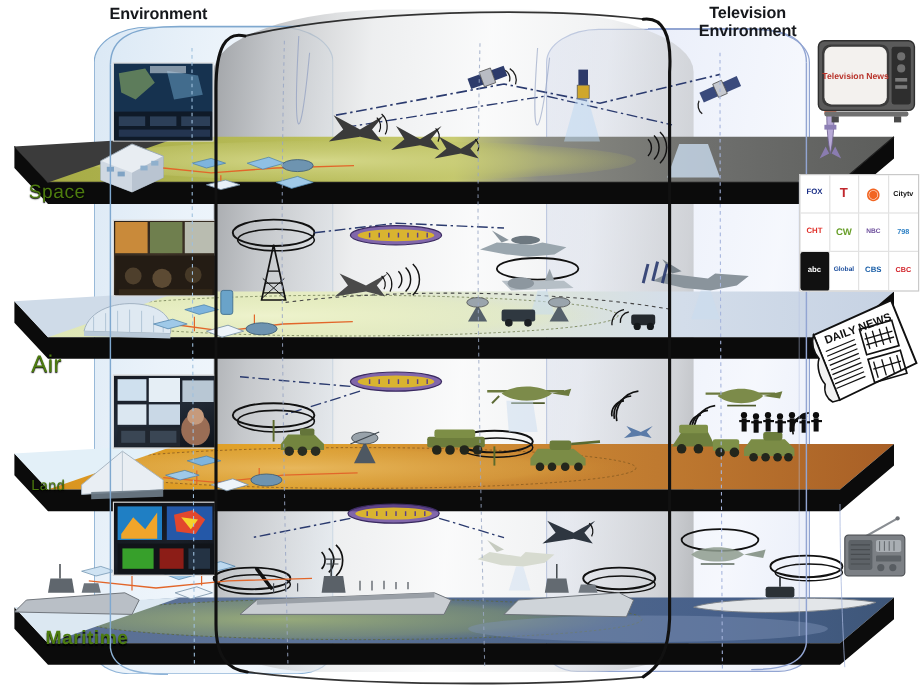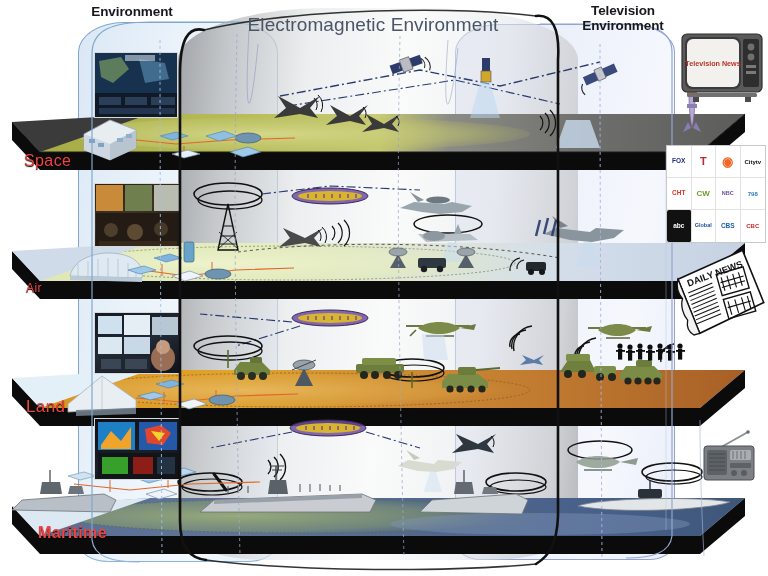--- a/index.html
+++ b/index.html
@@ -60,21 +60,21 @@
         rgba(244,245,246,0.46) 52%,
         rgba(228,230,232,0.55) 74%,
         rgba(196,198,201,0.72) 92%,
         rgba(168,170,173,0.82) 100%);
     border-radius: 150px 150px 90px 90px / 52px 52px 34px 34px;
   }
 
   
   .plate-label {
     position: absolute;
-    color: #ef4444;
+    color: #4d7c0f;
     font-weight: 400;
     letter-spacing: 0.4px;
     text-shadow: 0 1px 1px #000;
     white-space: nowrap;
     z-index: 34;
     font-family: "Liberation Sans", sans-serif;
   }
 
   
   .env-title {
@@ -338,21 +338,21 @@
         <stop offset="0.75" stop-color="#e3ebbb" stop-opacity="0.5"></stop>
         <stop offset="1" stop-color="#d9e2ad" stop-opacity="0.05"></stop>
       </radialGradient>
     </defs>
     <path d="M40,66 L150,58 L745,58 L700,96 L40,96 Z" fill="url(#airSurf)"></path>
     <ellipse cx="290" cy="78" rx="225" ry="17" fill="url(#airEllipse)"></ellipse>
     <ellipse cx="290" cy="78" rx="225" ry="17" fill="none" stroke="#7d8a5f" stroke-width="0.8" stroke-dasharray="2,2"></ellipse>
     <path d="M12,66 L40,96 L700,96 L745,58 L745,76 L700,114 L40,114 L12,84 Z" fill="#0b0b0b"></path>
     <path d="M12,66 L150,58 L40,96 Z" fill="#cfdbe8"></path>
   </svg>
-  <div class="plate-label" style="left:26px; top:281px; font-size:12px;">Air</div>
+  <div class="plate-label" style="left:26px; top:293px; font-size:20px;">Air</div>
 
   <svg class="abs" style="left:0;top:176px;z-index:25;pointer-events:none;" width="768" height="120">
 
     <g transform="translate(228,14)">
       <ellipse cx="0" cy="4" rx="34" ry="11" fill="none" stroke="#111" stroke-width="1.6"></ellipse>
       <ellipse cx="2" cy="10" rx="32" ry="9" fill="none" stroke="#111" stroke-width="1.3"></ellipse>
       <path d="M-10 60 L0 14 L10 60 Z" fill="none" stroke="#111" stroke-width="1.4"></path>
       <path d="M-7 46 L7 46 M-5 36 L5 36 M-8.5 54 L8.5 54" stroke="#111" stroke-width="1"></path>
       <path d="M-9 58 L9 42 M9 58 L-9 42" stroke="#111" stroke-width="0.8"></path>
     </g>
@@ -481,21 +481,21 @@
         <stop offset="0.75" stop-color="#dba544" stop-opacity="0.45"></stop>
         <stop offset="1" stop-color="#c98a33" stop-opacity="0.05"></stop>
       </radialGradient>
     </defs>
     <path d="M40,66 L150,58 L745,58 L700,96 L40,96 Z" fill="url(#landSurf)"></path>
     <ellipse cx="300" cy="78" rx="230" ry="17" fill="url(#landEllipse)"></ellipse>
     <ellipse cx="300" cy="78" rx="230" ry="17" fill="none" stroke="#8d5f22" stroke-width="0.8" stroke-dasharray="2,2"></ellipse>
     <path d="M12,66 L40,96 L700,96 L745,58 L745,76 L700,114 L40,114 L12,84 Z" fill="#0b0b0b"></path>
     <path d="M12,66 L150,58 L40,96 Z" fill="#e3f0f8"></path>
   </svg>
-  <div class="plate-label" style="left:26px; top:397px; font-size:17px;">Land</div>
+  <div class="plate-label" style="left:26px; top:397px; font-size:12px;">Land</div>
 
   <svg class="abs" style="left:0;top:300px;z-index:25;pointer-events:none;" width="768" height="122">
 
     <g transform="translate(330,18)">
       <ellipse cx="0" cy="0" rx="38" ry="8" fill="#6d4d9e" opacity="0.85"></ellipse>
       <ellipse cx="0" cy="0" rx="32" ry="5" fill="#d9b430"></ellipse>
       <ellipse cx="0" cy="0" rx="38" ry="8" fill="none" stroke="#3a2a60" stroke-width="1"></ellipse>
       <path d="M-22 -2 l0 4 M-14 -2 l0 4 M-6 -2 l0 4 M2 -2 l0 4 M10 -2 l0 4 M18 -2 l0 4 M26 -2 l0 4" stroke="#5b3f8a" stroke-width="1.2"></path>
     </g>
     <path d="M292 22 L200 14" stroke="#2a3a6e" stroke-width="1.2" fill="none" stroke-dasharray="9,3,2,3"></path>
@@ -818,23 +818,20 @@
     <g>
         <path d="M86 32 l18 -5 l13 5 l-18 5 Z" fill="#eef4fa" stroke="#7a93a8" stroke-width="0.7"></path>
       </g>
   </svg>
 
   
   <div class="env-title dark" style="left:72px; top:4px; width:120px;">
     <div>Environment</div>
   </div>
 
-  <div class="env-title em" style="left:238px; top:14px; width:270px;">
-    <div>Electromagnetic Environment</div>
-  </div>
 
   <div class="env-title dark" style="left:566px; top:3px; width:114px;">
     <div>Television</div>
     <div>Environment</div>
   </div>
 
   
   
   <div class="tv-set">
     <svg width="82" height="70">

